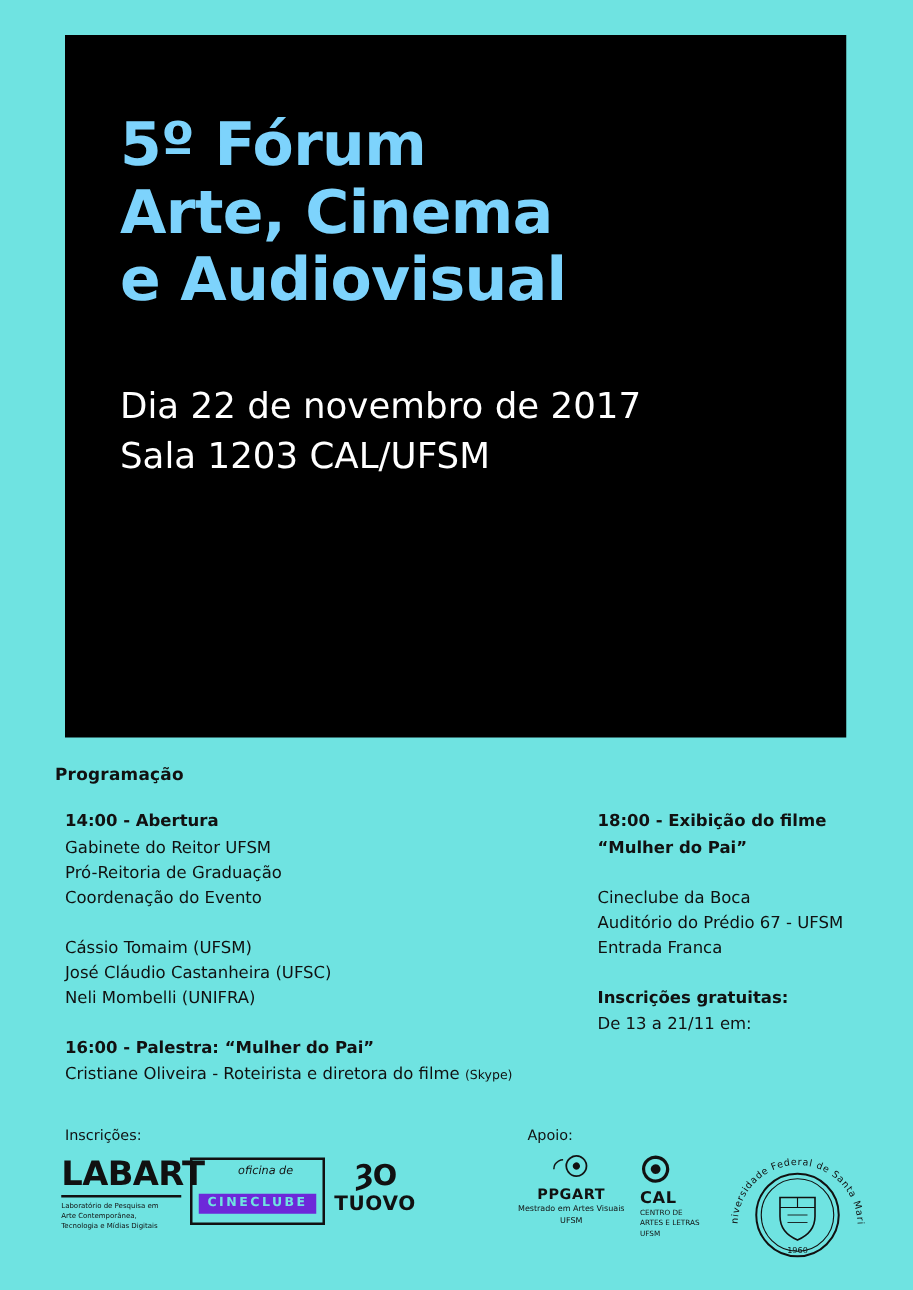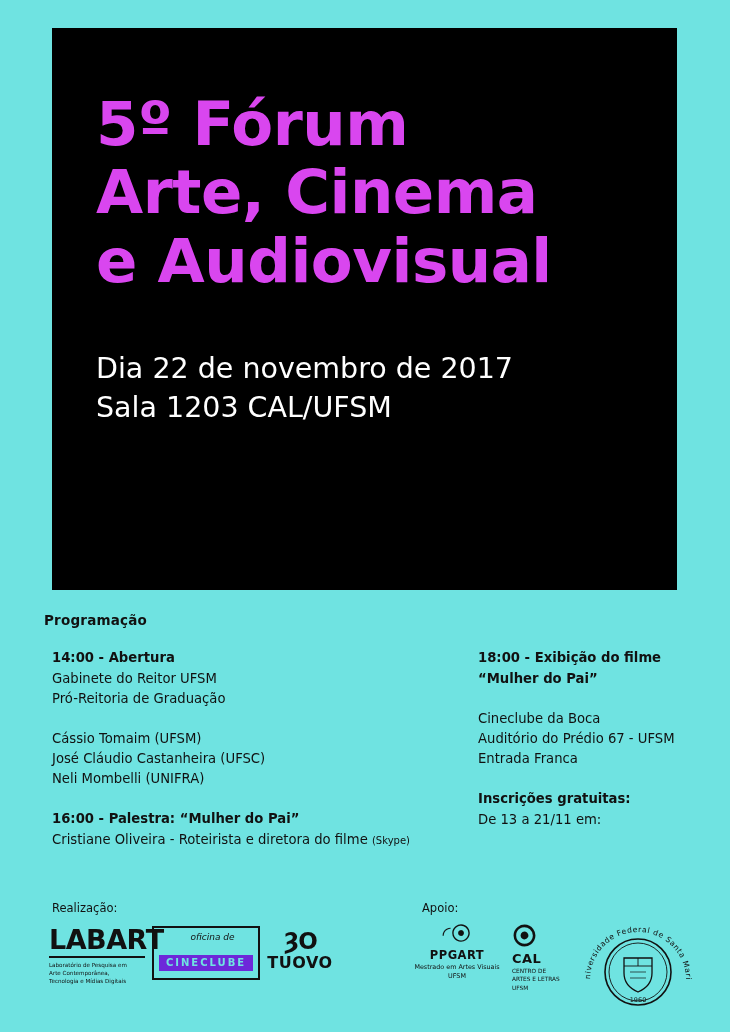--- a/index.html
+++ b/index.html
@@ -21,22 +21,22 @@
     position: absolute;
     left: 52px;
     top: 28px;
     width: 625px;
     height: 562px;
     background: #000000;
     box-sizing: border-box;
     padding: 62px 40px 0 44px;
   }
   .hero-title {
-    color: #d946ef;
-    font-size: 61px;
+    color: #7dd3fc;
+    font-size: 48px;
     line-height: 1.12;
     font-weight: bold;
     letter-spacing: -0.5px;
     margin: 0;
   }
   .hero-title .line {
     display: block;
     white-space: nowrap;
   }
   .hero-sub {
@@ -265,20 +265,21 @@
 </div>
 
 <div class="prog-heading">Programação</div>
 
 <div class="col-left">
 
   <div class="block">
     <p class="block-title">14:00 - Abertura</p>
     <p class="block-line">Gabinete do Reitor UFSM</p>
     <p class="block-line">Pró-Reitoria de Graduação</p>
+    <p class="block-line">Coordenação do Evento</p>
   </div>
 
   <div class="block">
     <p class="block-line">Cássio Tomaim (UFSM)</p>
     <p class="block-line">José Cláudio Castanheira (UFSC)</p>
     <p class="block-line">Neli Mombelli (UNIFRA)</p>
   </div>
 
   <div class="block">
     <p class="block-title">16:00 - Palestra: “Mulher do Pai”</p>
@@ -302,21 +303,21 @@
 
   <div class="block">
     <p class="block-title">Inscrições gratuitas:</p>
     <p class="block-line">De 13 a 21/11 em:</p>
   </div>
 
 </div>
 
 <div class="footer">
 
-  <div class="foot-label lbl-realiz">Realização:</div>
+  <div class="foot-label lbl-realiz">Inscrições:</div>
   <div class="foot-label lbl-apoio">Apoio:</div>
 
   <div class="labart">
     <div class="labart-word">LABART</div>
     <div class="labart-rule"></div>
     <div class="labart-sub">
       <div>Laboratório de Pesquisa em</div>
       <div>Arte Contemporânea,</div>
       <div>Tecnologia e Mídias Digitais</div>
     </div>

